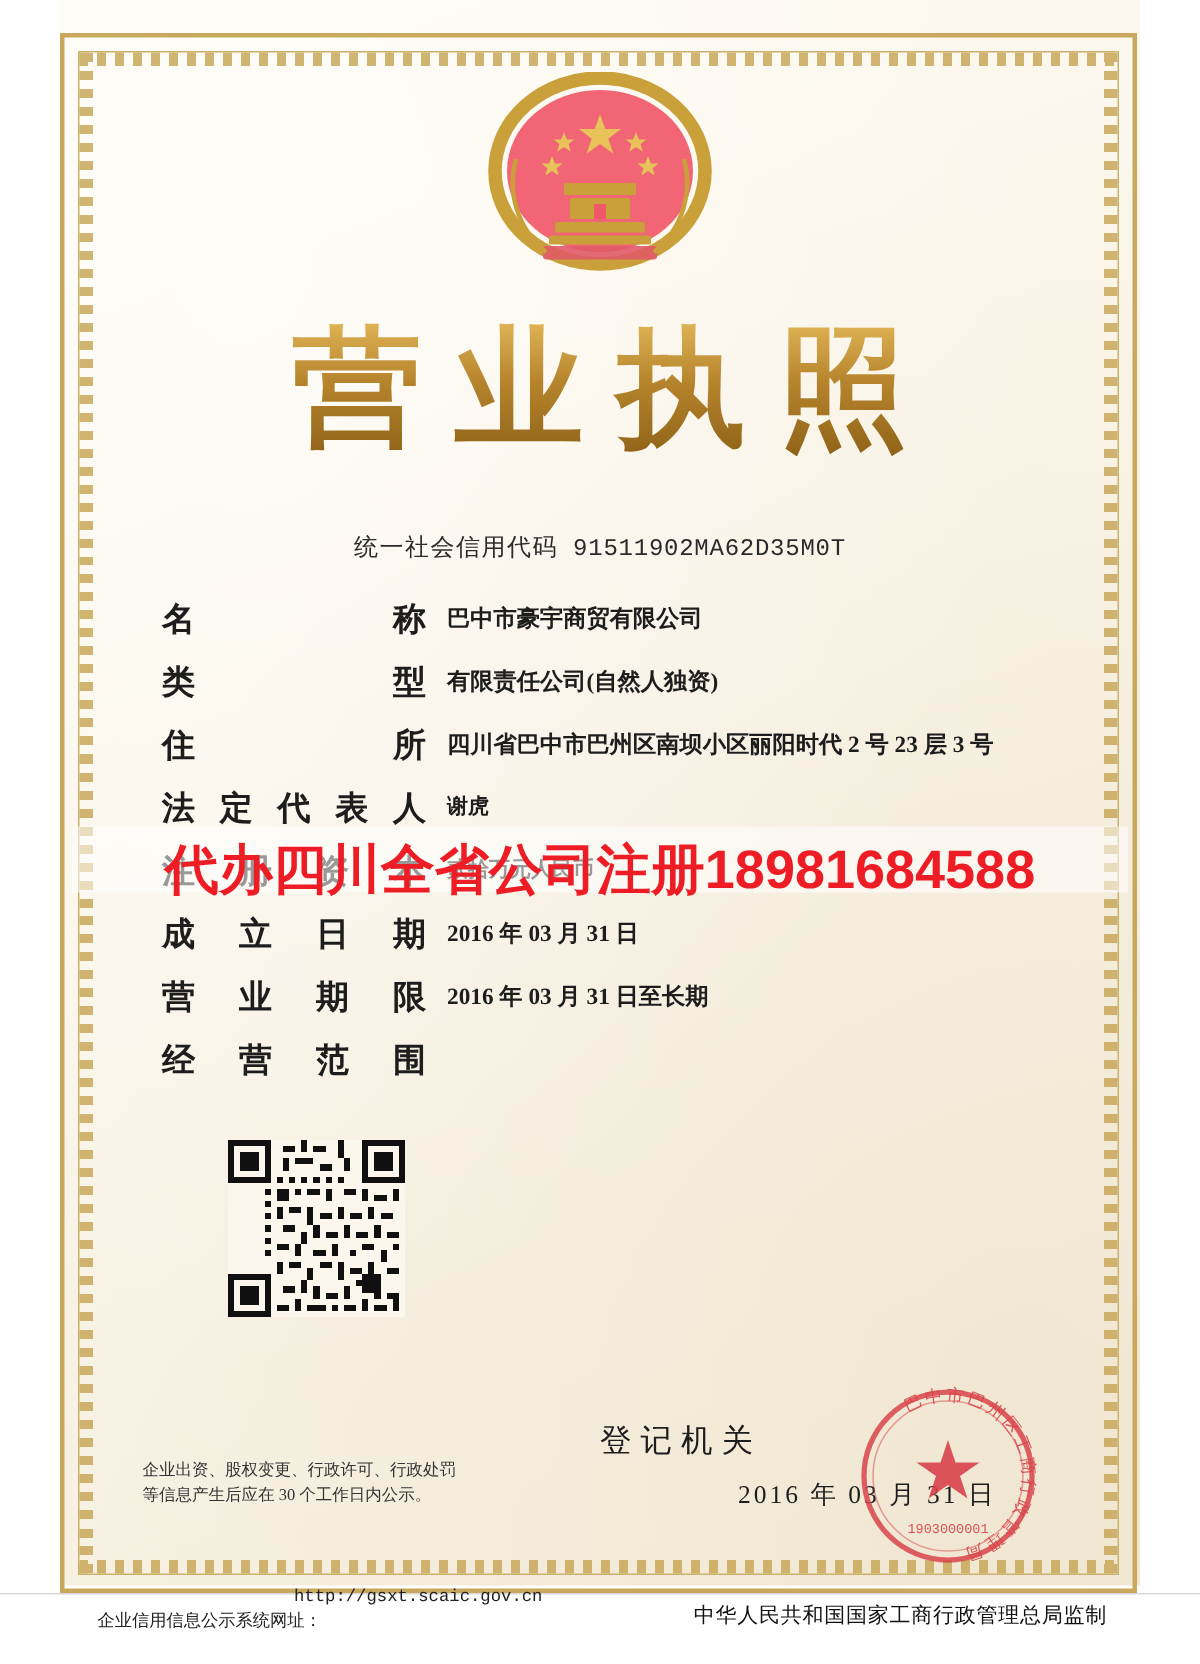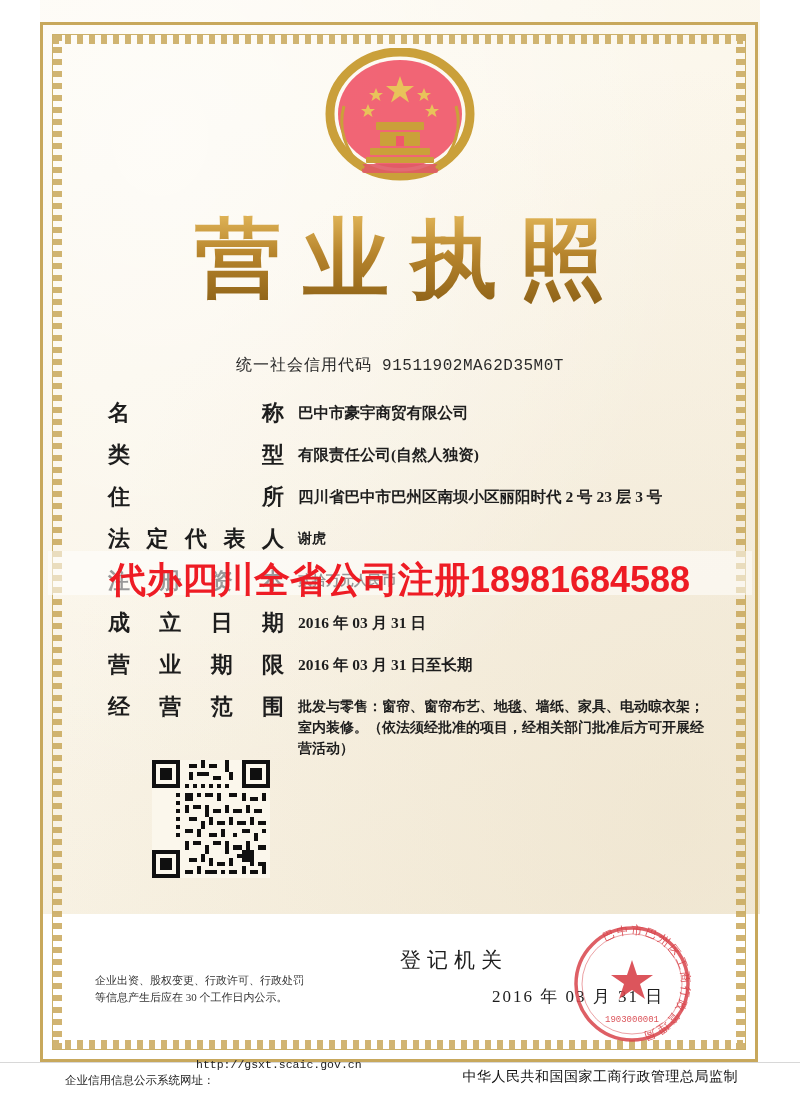--- a/index.html
+++ b/index.html
@@ -12,21 +12,21 @@
     height: 1109px;
     position: relative;
     font-family: "Liberation Serif", serif;
     overflow: hidden;
   }
 
   
   .certificate {
     position: absolute;
     left: 0; top: 0;
-    width: 800px; height: 914px;
+    width: 800px; height: 1057px;
     background: linear-gradient(160deg, #fdfaf2 0%, #fbf6ea 35%, #f8f2e4 70%, #f5eedd 100%);
     border-radius: 12px;
   }
   .paper-tint {
     position: absolute;
     left: 0; top: 0; right: 0; bottom: 0;
     background:
       radial-gradient(ellipse at 20% 15%, rgba(255,255,255,0.55), rgba(255,255,255,0) 60%),
       radial-gradient(ellipse at 85% 90%, rgba(233,220,194,0.45), rgba(255,255,255,0) 65%);
     pointer-events: none;
@@ -362,21 +362,20 @@
       <div class="field-value medium">2016 年 03 月 31 日至长期</div>
     </div>
 
     <div class="field-row">
       <div class="field-label">
         <span>经</span>
         <span>营</span>
         <span>范</span>
         <span>围</span>
       </div>
-      <div class="field-value small">批发与零售：窗帘、窗帘布艺、地毯、墙纸、家具、电动晾衣架；室内装修。（依法须经批准的项目，经相关部门批准后方可开展经营活动）</div>
     </div>
 
   </div>
 
   <div class="watermark-bar"></div>
   <div class="watermark">代办四川全省公司注册18981684588</div>
 
   <div class="qr">
     <svg viewBox="0 0 29 29" width="118" height="118" shape-rendering="crispEdges" aria-hidden="true">
       <rect width="29" height="29" fill="#fbf7ec"></rect>

